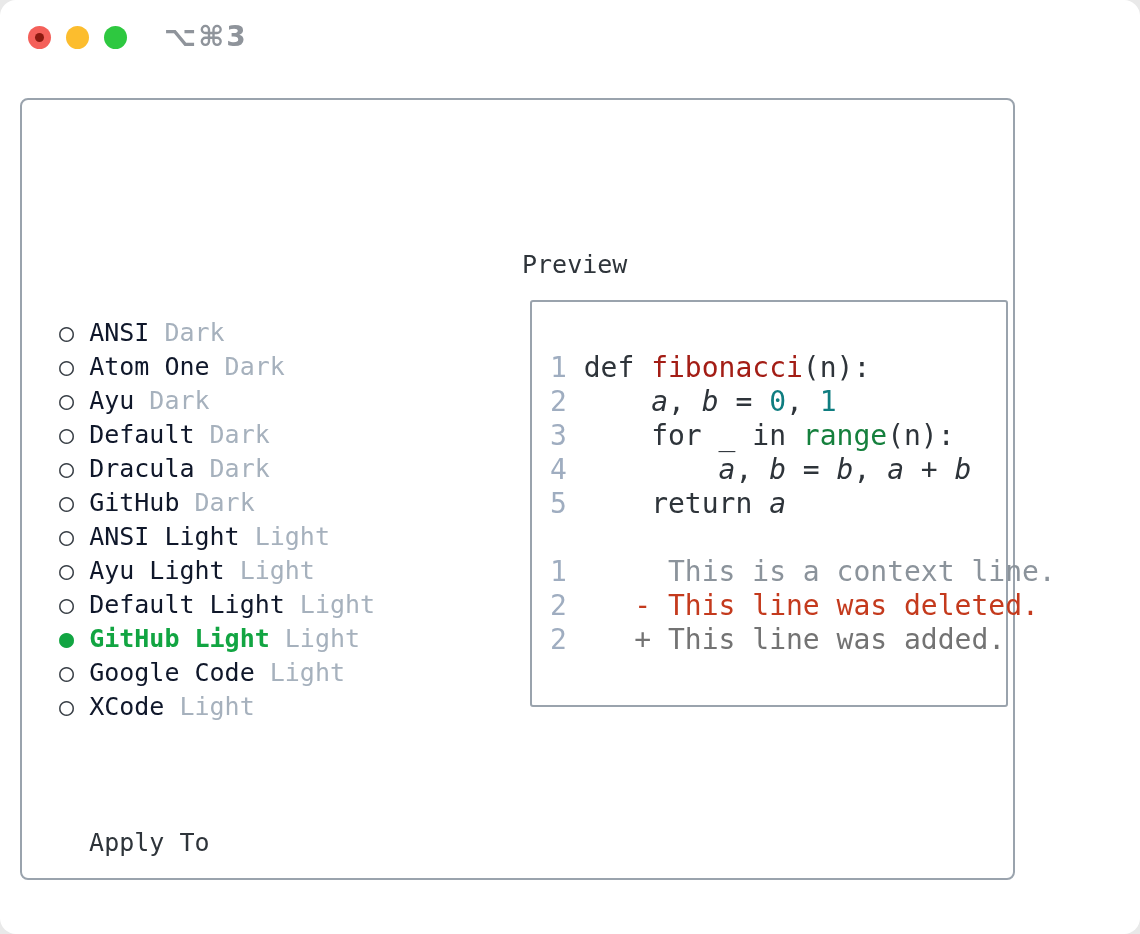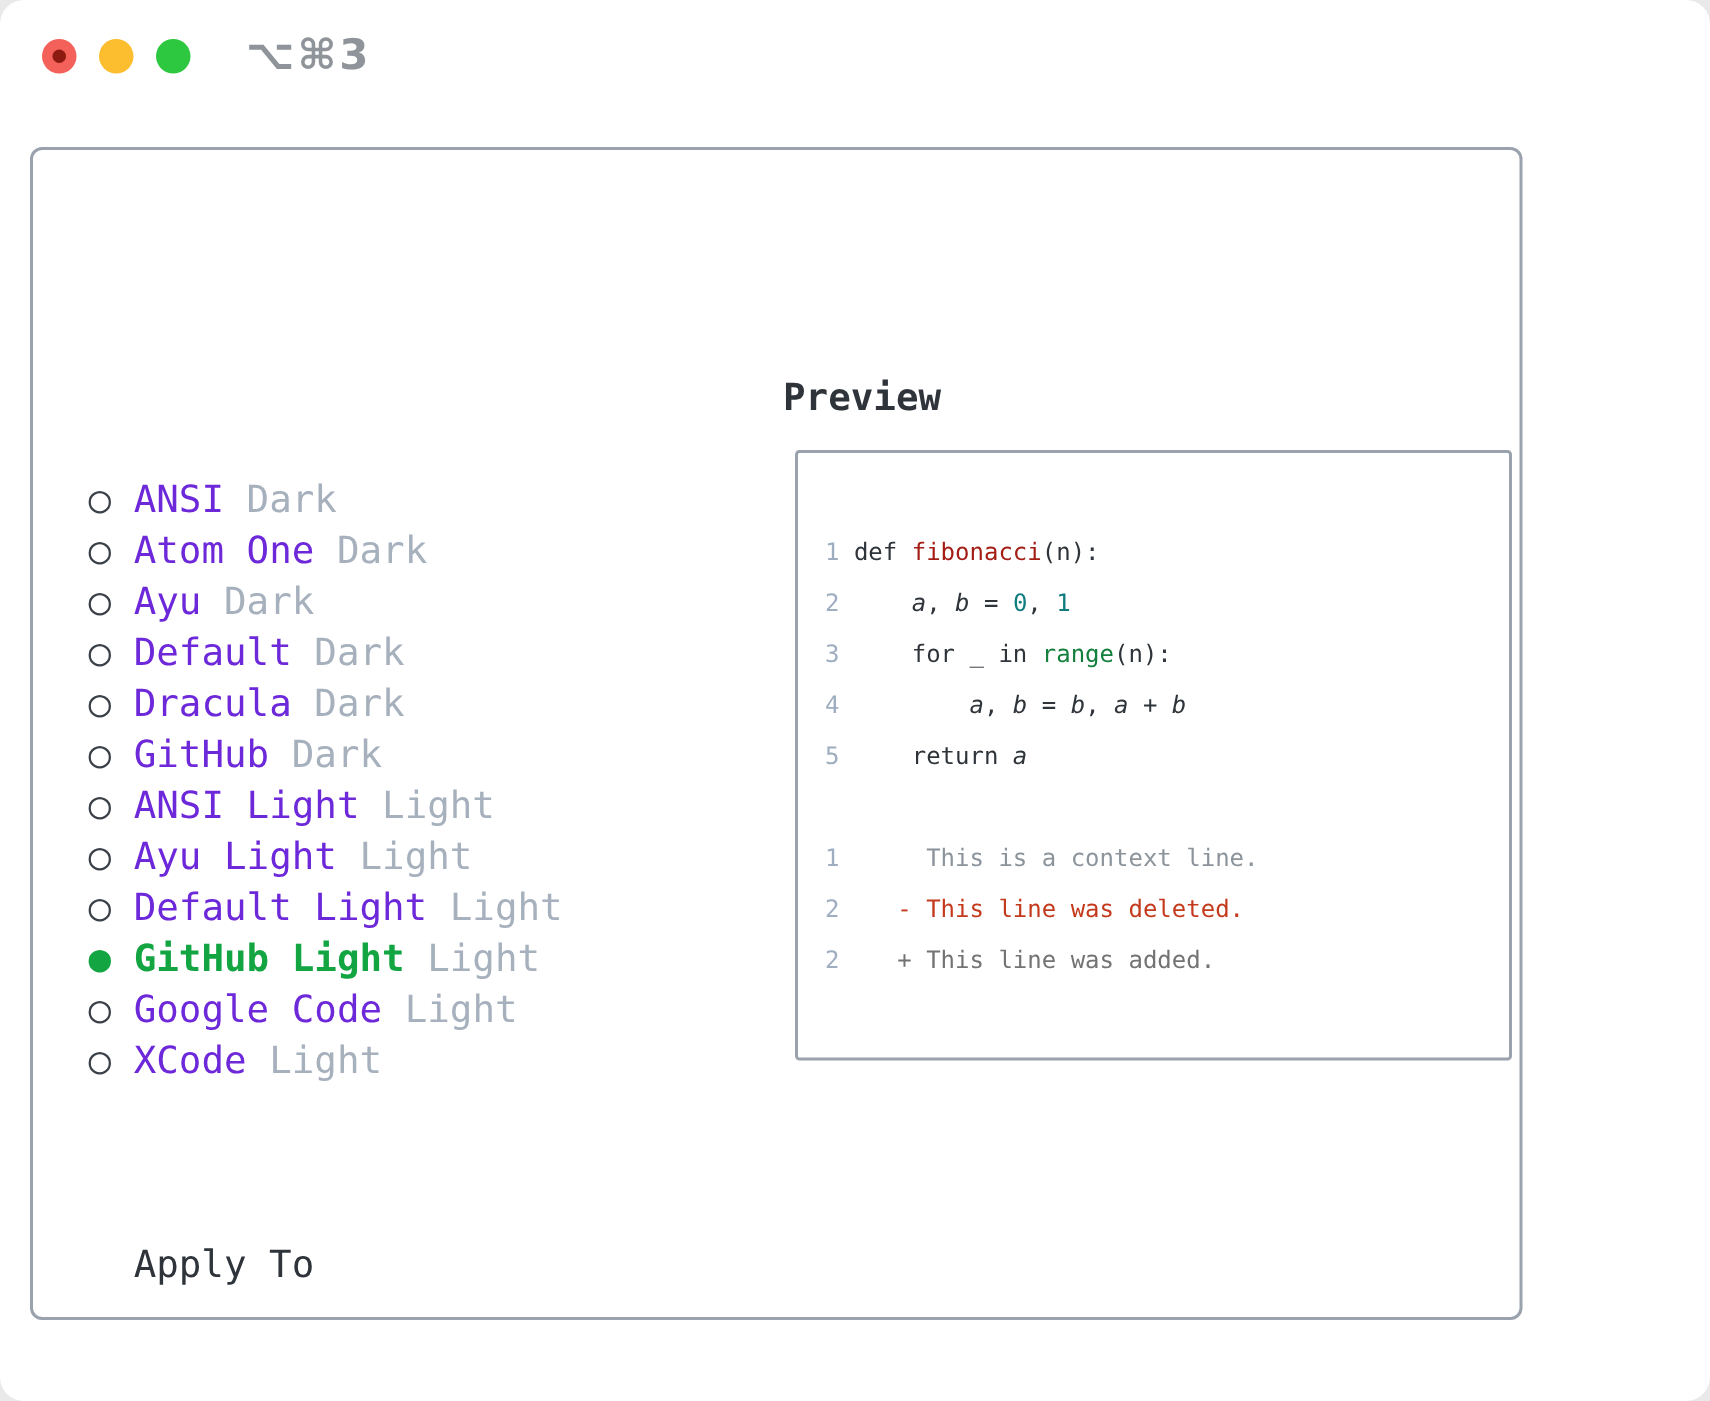--- a/index.html
+++ b/index.html
@@ -64,49 +64,49 @@
     left: 37px;
     top: 148px;
     font-size: 25px;
     line-height: 34px;
     white-space: pre;
   }
   .row { height: 34px; }
   .row.header { font-weight: 700; }
   .bullet { color: #3a4047; }
   .bullet.selected { color: #12a542; }
-  .tname { color: #6d28d9; }
+  .tname { color: #0f172a; }
   .tname.selected { color: #12a542; font-weight: bold; }
   .tvariant { color: #a6b1bd; margin-top: 23px; }
   .apply-header { margin-top: 34px; padding-left: 2ch; }
   
   #preview-title {
     position: absolute;
     left: 500px;
     top: 148px;
     font-size: 25px;
     line-height: 34px;
-    font-weight: 700;
+    font-weight: 400;
   }
   #preview-box {
     position: absolute;
     left: 508px;
     top: 200px;
     width: 478px;
     height: 407px;
     box-sizing: border-box;
     border: 2px solid #9aa3ad;
     border-radius: 3px;
     background: #ffffff;
   }
   #code {
     position: absolute;
     left: 18px;
     top: 49px;
-    font-size: 16px;
+    font-size: 28px;
     line-height: 34px;
     white-space: pre;
   }
   .cline { height: 34px; }
   .lnum {
     display: inline-block;
     width: 2ch;
     color: #9fadc0;
   }
   .tok-code    { color: #2e343a; }

